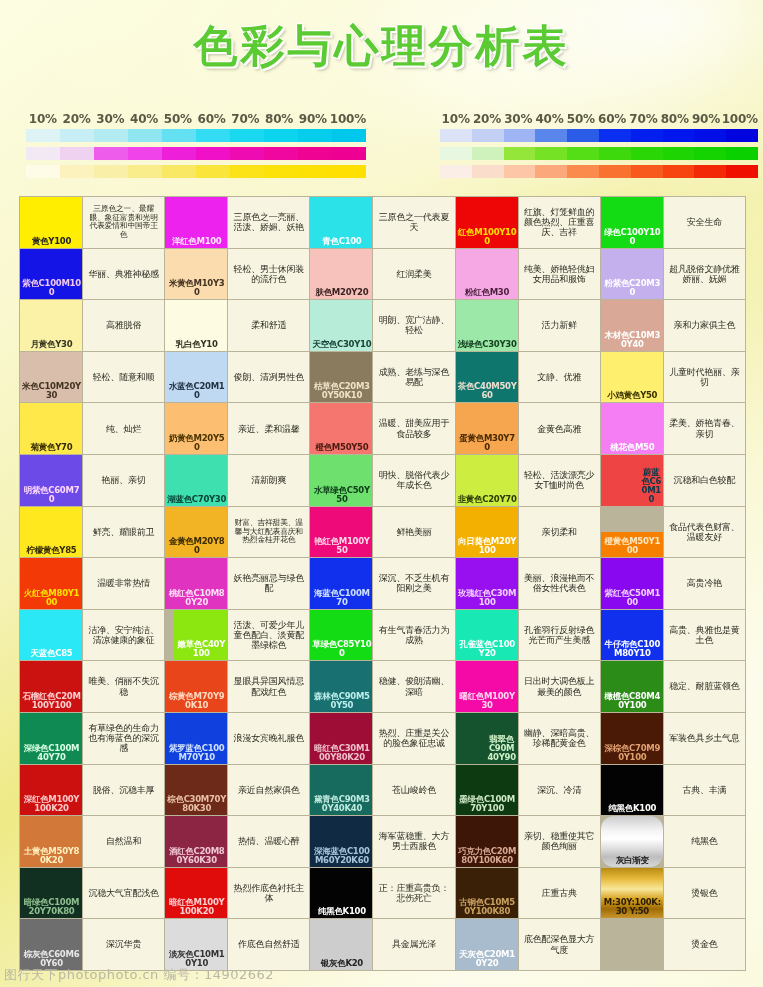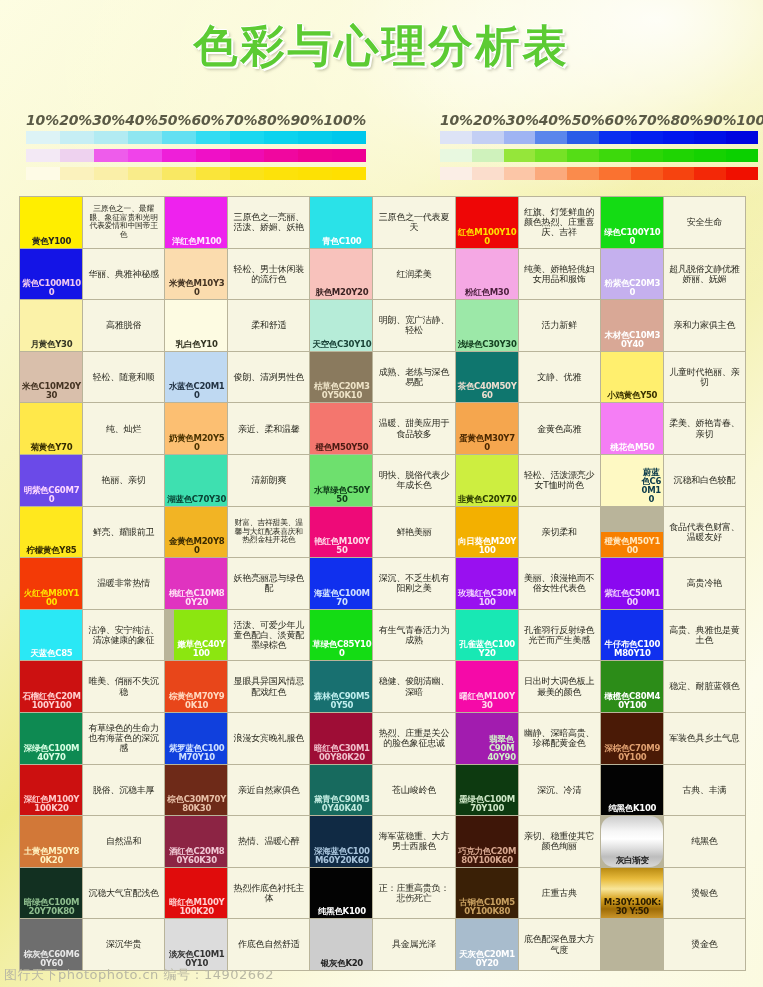--- a/index.html
+++ b/index.html
@@ -65,25 +65,24 @@
   }
 
   
   .ramp-group { position: absolute; z-index: 3; }
   #ramp-left  { left: 26px;  top: 112px; width: 340px; }
   #ramp-right { left: 440px; top: 112px; width: 318px; }
   .ramp-ticks { display: flex; width: 100%; margin-bottom: 3px; }
   .ramp-tick {
     flex: 1 1 0;
     text-align: center;
-    font-size: 14px;
+    font-size: 12px;
     font-weight: bold;
     color: #5a5a46;
     letter-spacing: -0.2px;
-    font-style: italic;
   }
   .ramp-row { display: flex; width: 100%; height: 13px; margin-bottom: 5px; }
   .ramp-cell { flex: 1 1 0; height: 100%; }
 
   
   #grid {
     position: absolute;
     left: 19px;
     top: 196px;
     width: 727px;
@@ -577,21 +576,21 @@
           </div>
           <div class="swatch" style="background: rgb(153, 16, 240);">
             <span class="swatch-label" style="color: rgb(240, 208, 255);">玫瑰红色C30M100</span>
           </div>
           <div class="swatch" style="background: rgb(24, 232, 180);">
             <span class="swatch-label" style="color: rgb(255, 255, 255);">孔雀蓝色C100Y20</span>
           </div>
           <div class="swatch" style="background: rgb(245, 10, 168);">
             <span class="swatch-label" style="color: rgb(255, 217, 238);">曙红色M100Y30</span>
           </div>
-          <div class="swatch" style="background: #a21caf; padding-left: 31px;">
+          <div class="swatch" style="background: #14532d; padding-left: 31px;">
             <span class="swatch-label" style="color: rgb(208, 240, 200);">翡翠色C90M40Y90</span>
           </div>
           <div class="swatch" style="background: rgb(13, 58, 16);">
             <span class="swatch-label" style="color: rgb(207, 232, 200);">墨绿色C100M70Y100</span>
           </div>
           <div class="swatch" style="background: rgb(62, 22, 8);">
             <span class="swatch-label" style="color: rgb(216, 168, 144);">巧克力色C20M80Y100K60</span>
           </div>
           <div class="swatch" style="background: rgb(58, 32, 6);">
             <span class="swatch-label" style="color: rgb(200, 160, 96);">古铜色C10M50Y100K80</span>
@@ -658,21 +657,21 @@
           </div>
           <div class="swatch" style="background: rgb(217, 168, 150);">
             <span class="swatch-label" style="color: rgb(255, 255, 255);">木材色C10M30Y40</span>
           </div>
           <div class="swatch" style="background: rgb(255, 239, 110);">
             <span class="swatch-label" style="color: rgb(58, 50, 0);">小鸡黄色Y50</span>
           </div>
           <div class="swatch" style="background: rgb(245, 126, 245);">
             <span class="swatch-label" style="color: rgb(255, 255, 255);">桃花色M50</span>
           </div>
-          <div class="swatch" style="background: #fef9c3; padding-left: 40px;">
+          <div class="swatch" style="background: #ef4444; padding-left: 40px;">
             <span class="swatch-label" style="color: rgb(10, 58, 74);">蔚蓝色C60M10</span>
           </div>
           <div class="swatch" style="background: rgb(247, 127, 0); margin-top: 25px;">
             <span class="swatch-label" style="color: rgb(255, 232, 192);">橙黄色M50Y100</span>
           </div>
           <div class="swatch" style="background: rgb(138, 8, 240);">
             <span class="swatch-label" style="color: rgb(240, 208, 255);">紫红色C50M100</span>
           </div>
           <div class="swatch" style="background: rgb(16, 48, 238);">
             <span class="swatch-label" style="color: rgb(255, 255, 255);">牛仔布色C100M80Y10</span>

